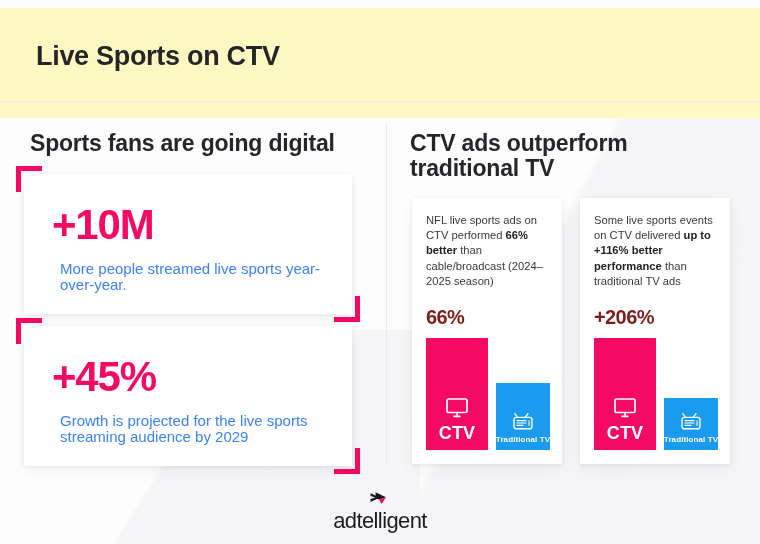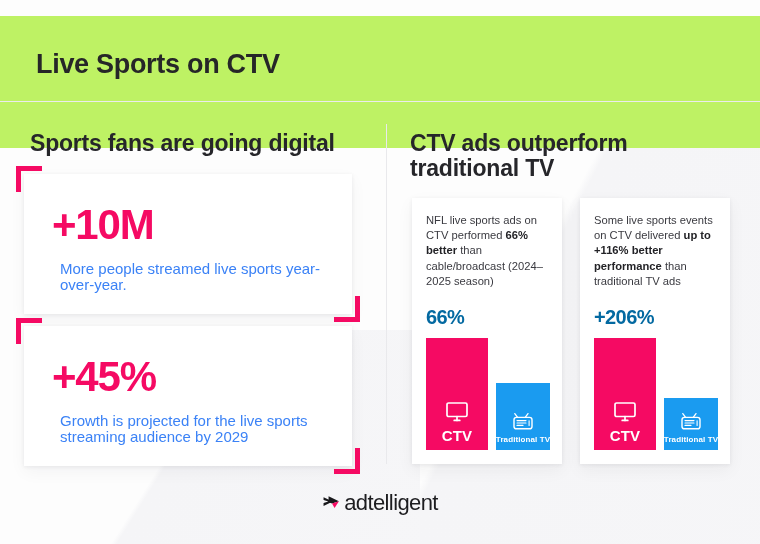--- a/index.html
+++ b/index.html
@@ -37,23 +37,23 @@
     position: absolute;
     left: 0px; top: 330px;
     width: 420px; height: 260px;
     background: linear-gradient(122deg, rgba(245,245,247,0) 0%, rgba(245,245,247,0) 42%, #f5f5f7 43%, #f6f6f8 100%);
     pointer-events: none;
   }
 
   
   .header {
     position: absolute;
-    left: 0; top: 16px;
-    width: 760px; height: 132px;
-    background: #bef264;
+    left: 0; top: 8px;
+    width: 760px; height: 110px;
+    background: #fef9c3;
   }
   .header-rule {
     position: absolute;
     left: 0; top: 101px;
     width: 760px; height: 1px;
     background: #ebebed;
   }
   .title-main {
     position: absolute;
     left: 36px; top: 33px;
@@ -153,21 +153,21 @@
     color: #3a3a40;
     line-height: 15.2px;
   }
   .chart-blurb b { font-weight: 700; color: #232327; }
 
   .chart-figure {
     position: absolute;
     left: 14px; top: 108px;
     font-size: 20px;
     font-weight: 800;
-    color: #0369a1;
+    color: #7f1d1d;
     letter-spacing: -0.6px;
     white-space: nowrap;
   }
 
   .bars {
     position: absolute;
     left: 14px; bottom: 14px;
     width: 124px; height: 112px;
   }
   .bar {
@@ -193,31 +193,32 @@
   }
   .bar-icon {
     line-height: 0;
     margin-bottom: 4px;
   }
   .bar-label {
     font-weight: 700;
     color: #ffffff;
     white-space: nowrap;
   }
-  .bar.ctv  .bar-label { font-size: 15px; letter-spacing: 0.2px; }
+  .bar.ctv  .bar-label { font-size: 18px; letter-spacing: 0.2px; }
   .bar.trad .bar-label { font-size: 8px; letter-spacing: 0.1px; }
 
   
   .logo {
     position: absolute;
     left: 50%;
     top: 490px;
     transform: translateX(-50%);
     display: flex;
     align-items: center;
+    flex-direction: column;
   }
   .logo-mark { line-height: 0; }
   .logo-text {
     font-size: 22px;
     font-weight: 500;
     color: #1d1d20;
     letter-spacing: -0.6px;
   }
 </style>
 </head>

